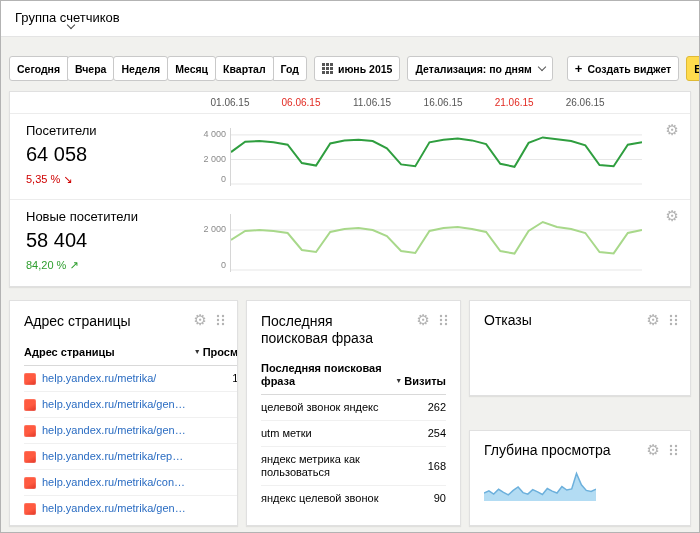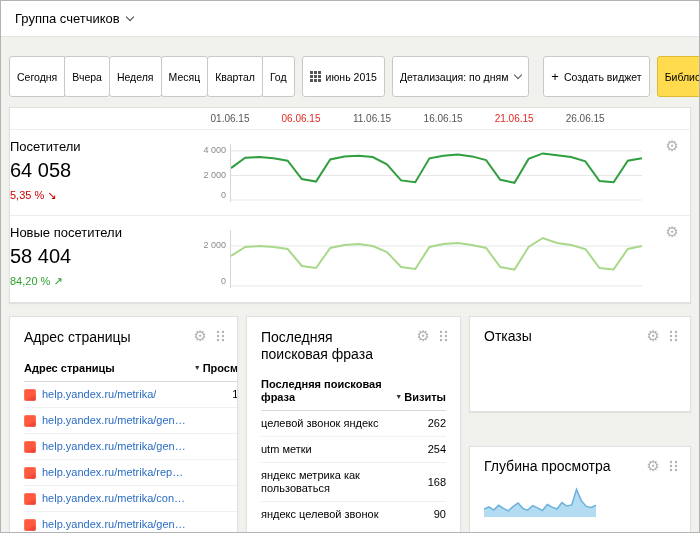--- a/index.html
+++ b/index.html
@@ -1,48 +1,48 @@
 <!DOCTYPE html>
 <html><head>
 <meta charset="utf-8">
 <style>
   * { margin:0; padding:0; box-sizing:border-box; }
   body { font-family: "Liberation Sans", "DejaVu Sans", sans-serif; background:#888; }
   .app { width:700px; height:533px; background:#f1f1ee; border:1px solid #b3b3b3; position:relative; overflow:hidden; }
 
   
   .topbar { height:36px; background:#fff; border-bottom:1px solid #e4e4e4; display:flex; align-items:center; padding:0 14px; }
-  .group-selector { display:inline-flex; align-items:center; font-size:13px; color:#000; cursor:pointer; }
+  .group-selector { display:inline-flex; align-items:center; font-size:13px; color:#000; cursor:pointer;flex-direction:column; }
   .chev { width:6px; height:6px; border-right:1.5px solid #444; border-bottom:1.5px solid #444; transform:rotate(45deg); display:inline-block; margin-left:7px; margin-top:-3px; }
 
   
   .toolbar { margin:19px 8px 10px; display:flex; align-items:center; gap:7px; white-space:nowrap; }
   .seg { display:flex; }
   .seg button { margin-left:-1px; border-radius:0; }
   .seg button:first-child { margin-left:0; border-radius:3px 0 0 3px; }
   .seg button:last-child { border-radius:0 3px 3px 0; }
-  button.tb { height:41px; background:#fff; border:1px solid #c9c9c9; font-family:inherit; font-size:10.5px; color:#000; padding:0 7px; cursor:pointer; display:inline-flex; align-items:center; gap:5px; border-radius:3px; flex-shrink:0; }
+  button.tb { height:25px; background:#fff; border:1px solid #c9c9c9; font-family:inherit; font-size:10.5px; color:#000; padding:0 7px; cursor:pointer; display:inline-flex; align-items:center; gap:5px; border-radius:3px; flex-shrink:0;font-weight:bold; }
   button.tb .chev { margin-left:2px; border-color:#555; }
   button.yellow { background:#ffdb4d; border-color:#dfba35; }
   .tb-spacer { flex:1; min-width:0; }
   .plus { font-size:13px; line-height:1; }
   .cal-icon { display:block; }
 
   
   .card { background:#fff; border:1px solid #e0e0e0; box-shadow:0 1px 1px rgba(0,0,0,.07); }
 
   
   .main-card { margin:0 8px; height:196px; position:relative; }
   .dates-row { height:22px; border-bottom:1px solid #ececec; position:relative; }
   .dates-strip { position:absolute; left:220px; right:48px; top:0; bottom:0; }
   .dtick { position:absolute; top:5px; transform:translateX(-50%); font-size:10px; color:#555; }
   .dtick.red { color:#e22a22; }
   .metric-row { height:86px; position:relative; display:flex; align-items:center; }
   .metric-row.first { border-bottom:1px solid #ececec; }
-  .metric-info { width:165px; align-self:stretch; padding-top:9px; }
+  .metric-info { width:165px; padding-left:16px; align-self:stretch; padding-top:9px; }
   .metric-title { font-size:13px; color:#000; }
   .metric-value { font-size:20px; color:#000; margin-top:5px; }
   .metric-delta { font-size:11px; margin-top:7px; }
   .metric-delta.down, .delta.down { color:#cf0000; }
   .metric-delta.up, .delta.up { color:#2e9e2e; }
   .chart-zone { position:relative; flex:1; height:58px; margin-left:55px; margin-right:48px; border-left:1px solid #d6d6d6;text-align:center; }
   .chart-zone svg { width:100%; height:100%; display:block; }
   .ytick { position:absolute; right:calc(100% + 5px); font-size:9px; color:#8a8a8a; line-height:9px; white-space:nowrap; }
   .gear { position:absolute; top:8px; right:11px; font-size:15px; line-height:1; color:#b3b3b3; cursor:pointer; }
   .widget-icons { position:absolute; top:11px; right:12px; display:flex; align-items:center; gap:9px; }

